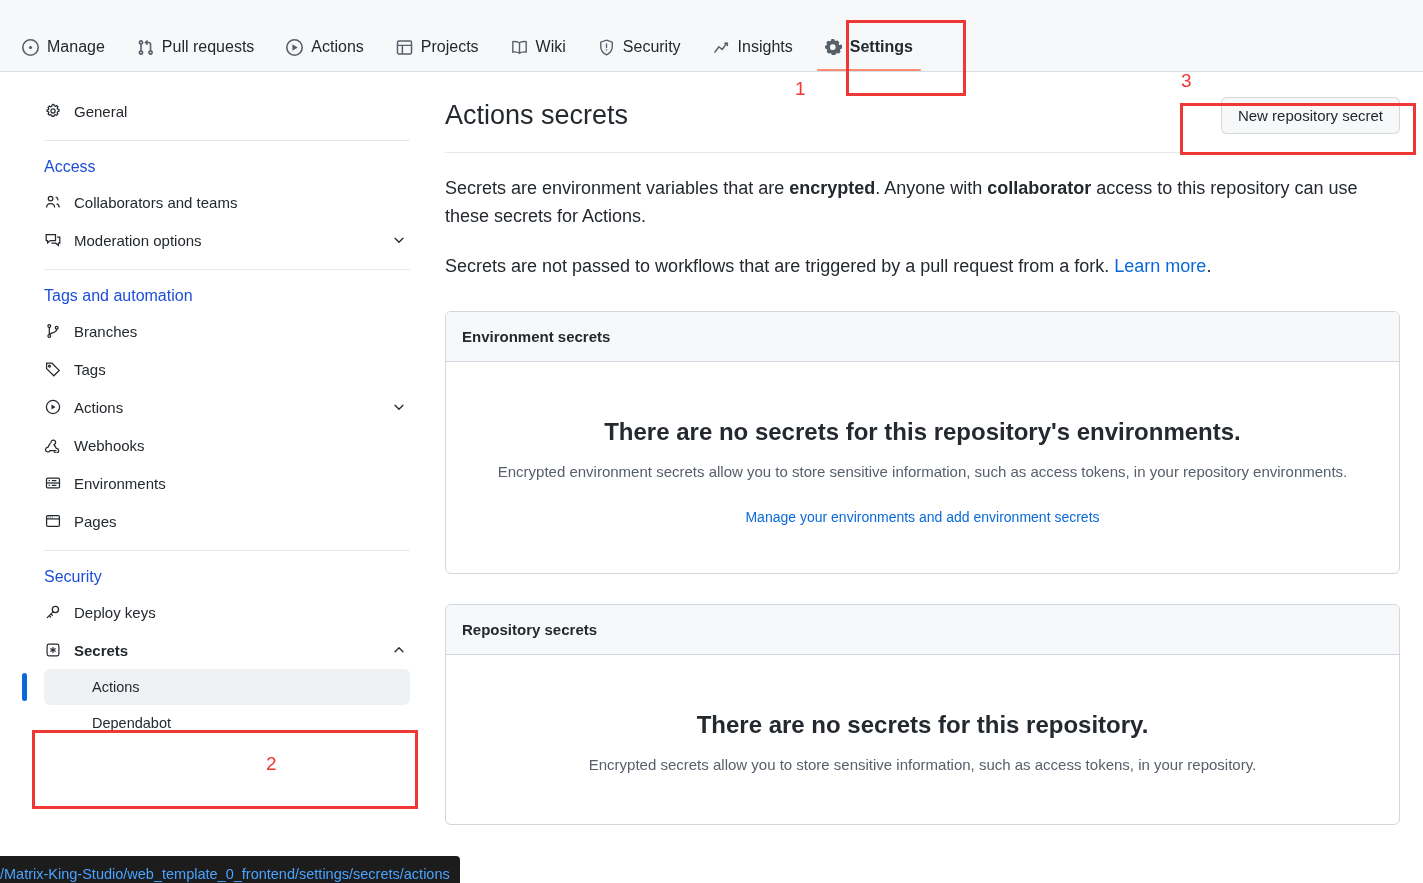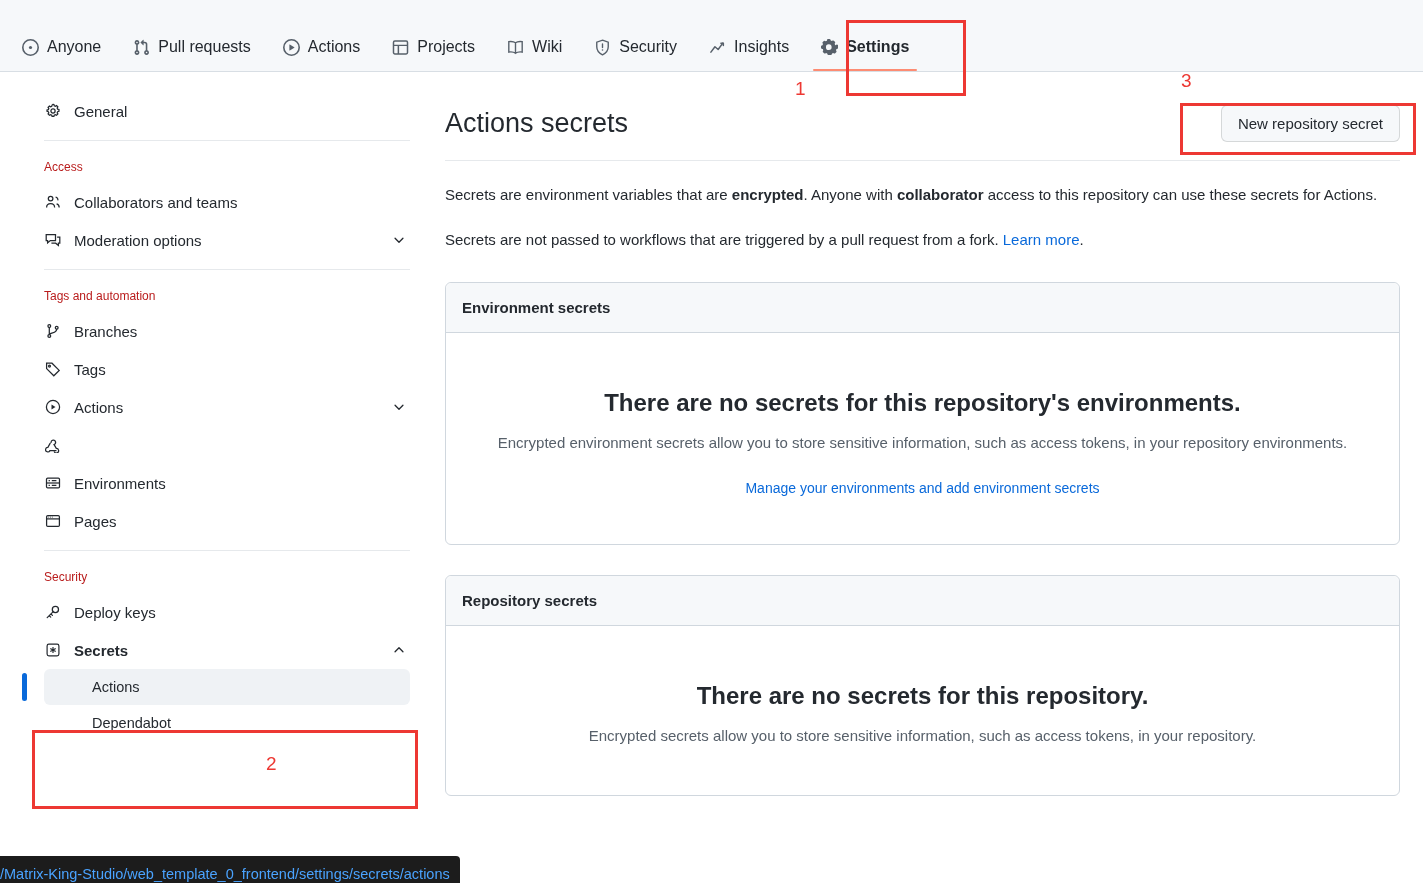--- a/index.html
+++ b/index.html
@@ -46,50 +46,50 @@
   .side-item {
     display: flex; align-items: center; gap: 12px;
     height: 38px; padding: 0 8px 0 8px;
     font-size: 15px; color: #24292f; cursor: pointer;
     border-radius: 6px; position: relative;
   }
   .side-item .s-ico { width: 18px; display: flex; justify-content: center; align-items: center; color:#24292f; flex: 0 0 18px; }
   .side-item .s-label { flex: 1 1 auto; }
   .side-item .chev { color: #24292f; display:flex; align-items:center; margin-right: 4px;}
   .side-head {
-    font-size: 12px; color: #b91c1c; padding: 0 8px; height: 32px;
+    font-size: 16px; color: #1d4ed8; padding: 0 8px; height: 32px;
     display: flex; align-items: center; font-weight: 400;
   }
   .side-div { height: 1px; background: #e6e9ec; margin: 10px 8px 10px 8px; }
   .side-sub {
     display: flex; align-items: center; height: 36px;
     padding-left: 48px; font-size: 14.5px; color: #24292f;
     border-radius: 6px; cursor: pointer; position: relative; margin: 0 8px;
   }
   .side-sub.active { background: #eff2f5; font-weight: 400; }
   .side-sub.active::before {
     content:""; position:absolute; left:-22px; top:4px; bottom:4px;
     width: 5px; border-radius: 3px; background:#0969da;
   }
   .side-item.bold { font-weight: 600; }
 
   
   .main {
-    position: absolute; left: 445px; top: 28px; width: 955px;
+    position: absolute; left: 445px; top: 20px; width: 955px;
   }
   .main-head { display: flex; align-items: center; justify-content: space-between; height: 46px; }
   .main-title { font-size: 27px; font-weight: 400; color: #24292f; }
   .btn {
     font-size: 15px; color: #24292f; background: #f6f8fa;
     border: 1px solid rgba(27,31,36,0.15); border-radius: 6px;
     padding: 9px 16px; cursor: pointer; font-family: "Liberation Sans", sans-serif;
     white-space: nowrap;
   }
   .head-rule { height: 1px; background: #e6e9ec; margin-top: 14px; }
-  .para { font-size: 15px; line-height: 1.55; color: #24292f; margin-top: 22px; }
+  .para { font-size: 18px; line-height: 1.55; color: #24292f; margin-top: 22px; }
   .para b { font-weight: 700; }
   a.link { color: #0969da; text-decoration: none; }
 
   .card { border: 1px solid #d0d7de; border-radius: 6px; margin-top: 30px; background:#fff; }
   .card-head {
     background: #f6f8fa; border-bottom: 1px solid #d0d7de;
     border-radius: 6px 6px 0 0; padding: 16px;
     font-size: 15px; font-weight: 600; color: #24292f;
   }
   .card-body { padding: 40px 24px 48px 24px; text-align: center; }
@@ -122,21 +122,21 @@
   <div class="repo-nav">
     <div class="repo-nav-inner">
 
       <div class="nav-tab">
         <span class="nav-ico">
           <svg width="17" height="17" viewBox="0 0 16 16" fill="currentColor">
               <path d="M8 9.5a1.5 1.5 0 100-3 1.5 1.5 0 000 3z"></path>
               <path d="M8 0a8 8 0 110 16A8 8 0 018 0zM1.5 8a6.5 6.5 0 1013 0 6.5 6.5 0 00-13 0z"></path>
             </svg>
         </span>
-        <span>Anyone</span>
+        <span>Manage</span>
       </div>
 
       <div class="nav-tab">
         <span class="nav-ico">
           <svg width="17" height="17" viewBox="0 0 16 16" fill="currentColor">
               <path d="M1.5 3.25a2.25 2.25 0 113 2.122v5.256a2.251 2.251 0 11-1.5 0V5.372A2.25 2.25 0 011.5 3.25zm5.677-.177L9.573.677A.25.25 0 0110 .854V2.5h1A2.5 2.5 0 0113.5 5v5.628a2.251 2.251 0 11-1.5 0V5a1 1 0 00-1-1h-1v1.646a.25.25 0 01-.427.177L7.177 3.427a.25.25 0 010-.354zM3.75 2.5a.75.75 0 100 1.5.75.75 0 000-1.5zm0 9.5a.75.75 0 100 1.5.75.75 0 000-1.5zm8.25.75a.75.75 0 101.5 0 .75.75 0 00-1.5 0z"></path>
             </svg>
         </span>
         <span>Pull requests</span>
       </div>
@@ -289,20 +289,21 @@
 
       <div class="side-item">
         <span class="s-ico">
           <svg width="16" height="16" viewBox="0 0 16 16" fill="none" stroke="currentColor" stroke-width="1.25" stroke-linecap="round">
               <path d="M6 5.4a2.3 2.3 0 113.2 2.1"></path>
               <path d="M5.1 6.4L2.9 10.3a2.3 2.3 0 102 3.4"></path>
               <path d="M9.1 7.6l2.2 3.8a2.3 2.3 0 11-2 3.4"></path>
               <path d="M5 13.7h6"></path>
             </svg>
         </span>
+        <span class="s-label">Webhooks</span>
       </div>
 
       <div class="side-item">
         <span class="s-ico">
           <svg width="16" height="16" viewBox="0 0 16 16" fill="none" stroke="currentColor" stroke-width="1.25">
               <rect x="1.5" y="3.1" width="13" height="9.8" rx="1.2"></rect>
               <path d="M1.5 8h13"></path>
               <path d="M3.6 5.5h1.3M3.6 10.4h1.3M6.8 5.5h4.6M6.8 10.4h4.6"></path>
             </svg>
         </span>

